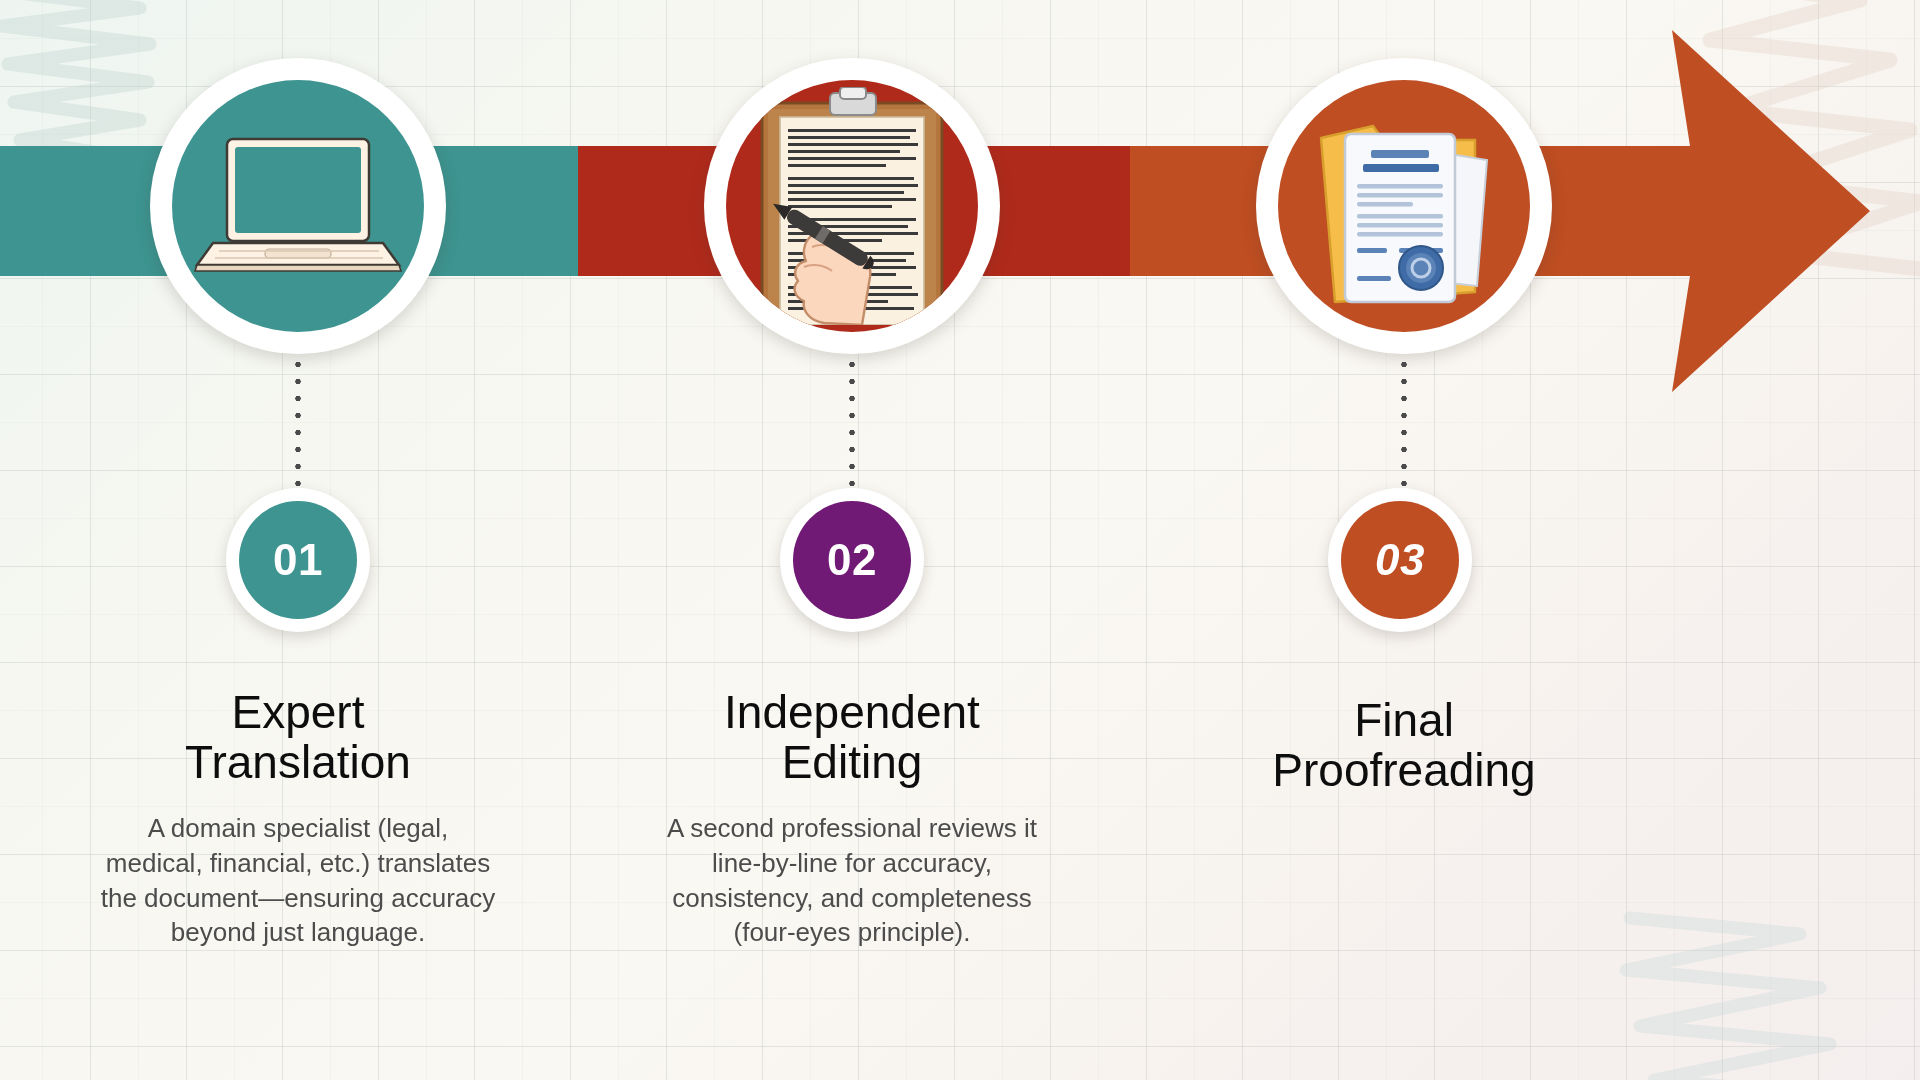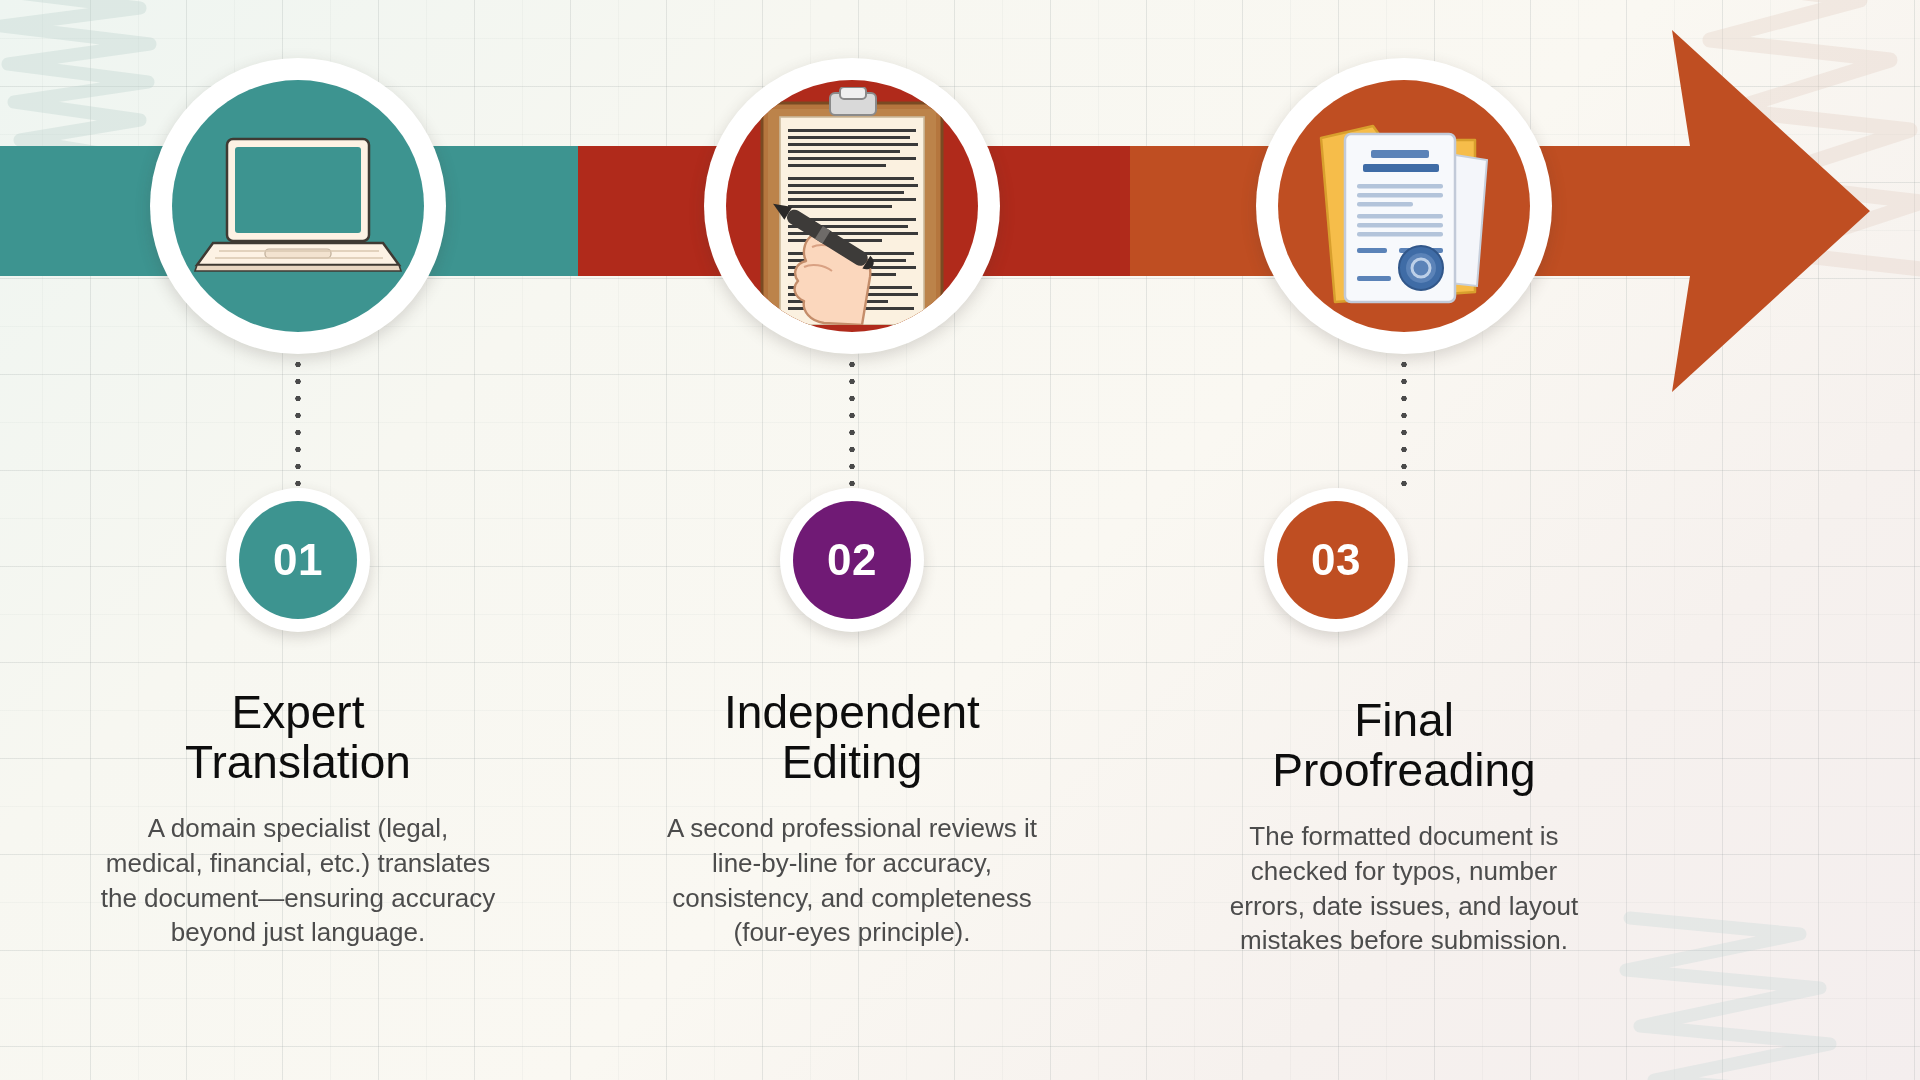--- a/index.html
+++ b/index.html
@@ -122,21 +122,21 @@
   }
   .badge-num {
     color: #ffffff;
     font-size: 44px;
     font-weight: bold;
     letter-spacing: 0.5px;
     line-height: 1;
   }
   .badge.b1 { left: 226px; }
   .badge.b2 { left: 780px; }
-  .badge.b3 { left: 1264px; }
+  .badge.b3 { left: 1328px; font-style: italic; }
 
   
   .col {
     position: absolute;
     width: 540px;
     text-align: center;
     top: 688px;
   }
   .col.col1 { left:  28px; }
   .col.col2 { left:  582px; }
@@ -327,19 +327,15 @@
 Editing</h2>
     <p class="col-body">A second professional reviews it
 line-by-line for accuracy,
 consistency, and completeness
 (four-eyes principle).</p>
   </div>
 
   <div class="col col3">
     <h2 class="col-title">Final
 Proofreading</h2>
-    <p class="col-body">The formatted document is
-checked for typos, number
-errors, date issues, and layout
-mistakes before submission.</p>
   </div>
 
 </div>
 
 </body></html>

